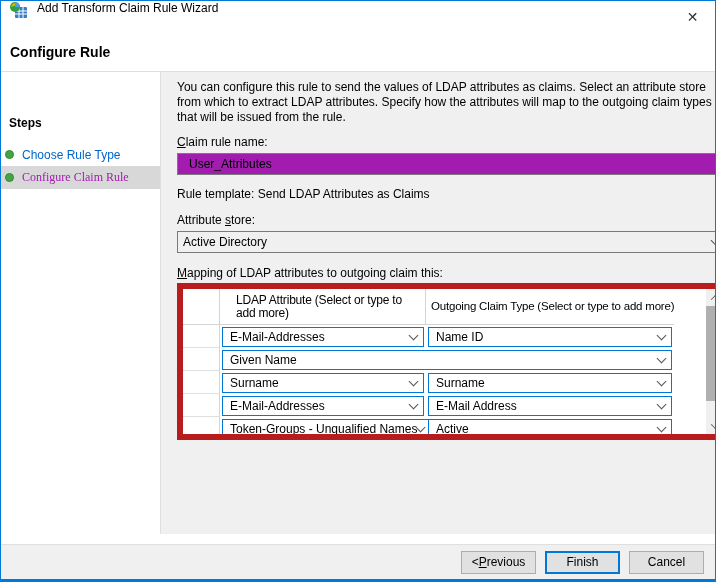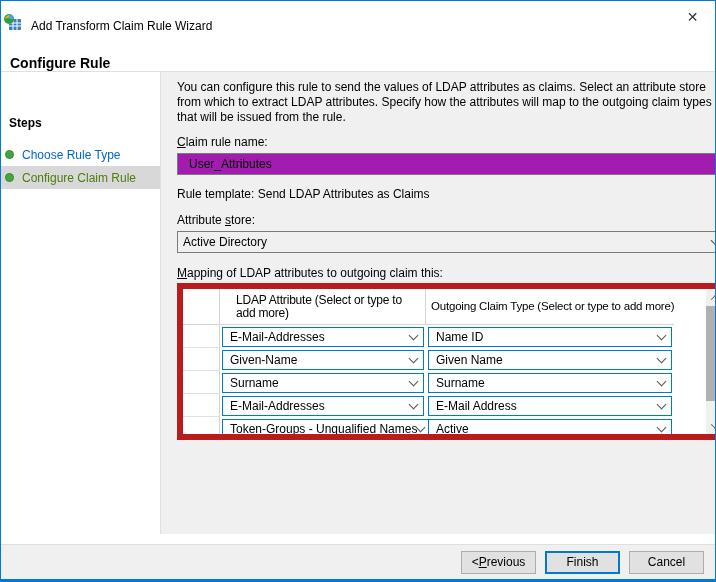--- a/index.html
+++ b/index.html
@@ -3,39 +3,39 @@
 <meta charset="utf-8">
 <style>
   * { margin:0; padding:0; box-sizing:border-box; }
   html,body { width:716px; height:582px; background:#fff; }
   body { font-family:"Liberation Sans", sans-serif; font-size:12px; color:#000; }
 
   .window { width:716px; height:582px; display:flex; flex-direction:column;
             border:1px solid #0079d7; border-bottom:3px solid #0079d7; background:#fff; }
 
   
-  .titlebar { height:32px; flex:0 0 32px; display:flex; align-items:flex-end; background:#fff; padding-left:2px; }
+  .titlebar { height:32px; flex:0 0 32px; display:flex; align-items:flex-start; background:#fff; padding-left:8px; }
   .app-icon { width:20px; height:20px; margin-right:8px; }
   .title-text { font-size:12px; color:#000; }
   .close-btn { margin-left:auto; width:45px; height:32px; display:flex; align-items:center; justify-content:center;
                font-size:14px; color:#333; cursor:default; }
 
   
-  .headerband { height:38px; flex:0 0 38px; background:#fff; display:flex; align-items:flex-end; padding-left:9px; }
+  .headerband { height:38px; flex:0 0 38px; background:#fff; display:flex; align-items:center; padding-left:9px; }
   .headerband h1 { font-size:14px; font-weight:bold; color:#000; }
 
   
   .content { flex:0 0 463px; display:flex; border-top:1px solid #dfdfdf; background:#f0f0f0; overflow:hidden; }
   .sidebar { width:160px; flex:0 0 160px; background:#fff; border-right:1px solid #dfdfdf; padding-top:8px; }
   .steps-title { font-weight:bold; padding-left:8px; margin-bottom:13px;margin-top:36px; }
   .step { height:23px; display:flex; align-items:center; padding-left:4px; }
   .step.current { background:#d8d8d8; }
   .dot { width:9px; height:9px; border-radius:50%; background:#44a544; border:1px solid #2f8a2f; margin-right:8px; flex:0 0 9px; }
   .step-link { color:#0066cc; }
-  .step-label { color:#4d7c0f; }
+  .step-label { color:#a21caf;font-family:Liberation Serif, serif; }
 
   .main { flex:1; padding:8px 11px 0 16px; background:#f0f0f0; }
   .desc { line-height:15px; margin-bottom:10px; }
   .field-label { height:15px; margin-bottom:3px; }
   .accel { text-decoration:underline; }
 
   .text-input { width:100%; height:22px; border:1px solid #7a7a7a; background:#a21caf; padding:0 11px;
                 font-family:"Liberation Sans", sans-serif; font-size:12px; color:#000; }
   .rule-template { margin:12px 0 11px 0; height:15px; }
 
@@ -158,26 +158,20 @@
             <div class="c2">
               <div class="cell-combo">
                 <span class="combo-text">Name ID</span>
                 <span class="chev"></span>
               </div>
             </div>
           </div>
 
           <div class="grow">
             <div class="rh"></div>
-            <div class="c1">
-              <div class="cell-combo">
-                <span class="combo-text">Given-Name</span>
-                <span class="chev"></span>
-              </div>
-            </div>
             <div class="c2">
               <div class="cell-combo">
                 <span class="combo-text">Given Name</span>
                 <span class="chev"></span>
               </div>
             </div>
           </div>
 
           <div class="grow">
             <div class="rh"></div>

